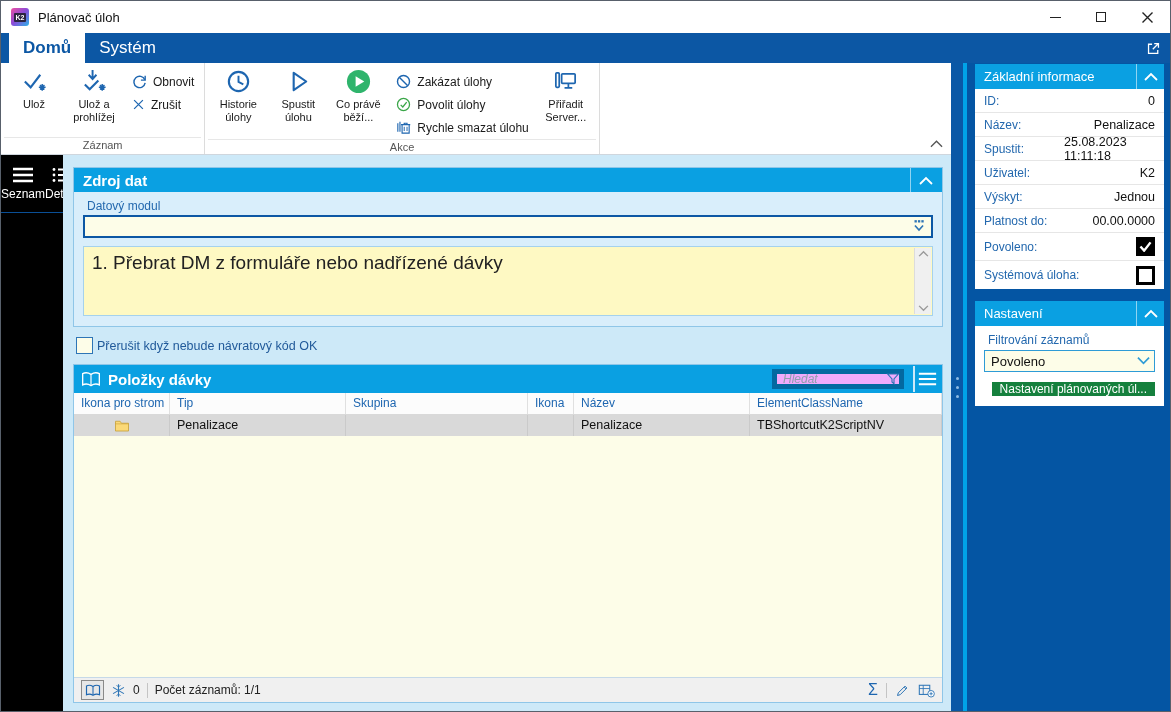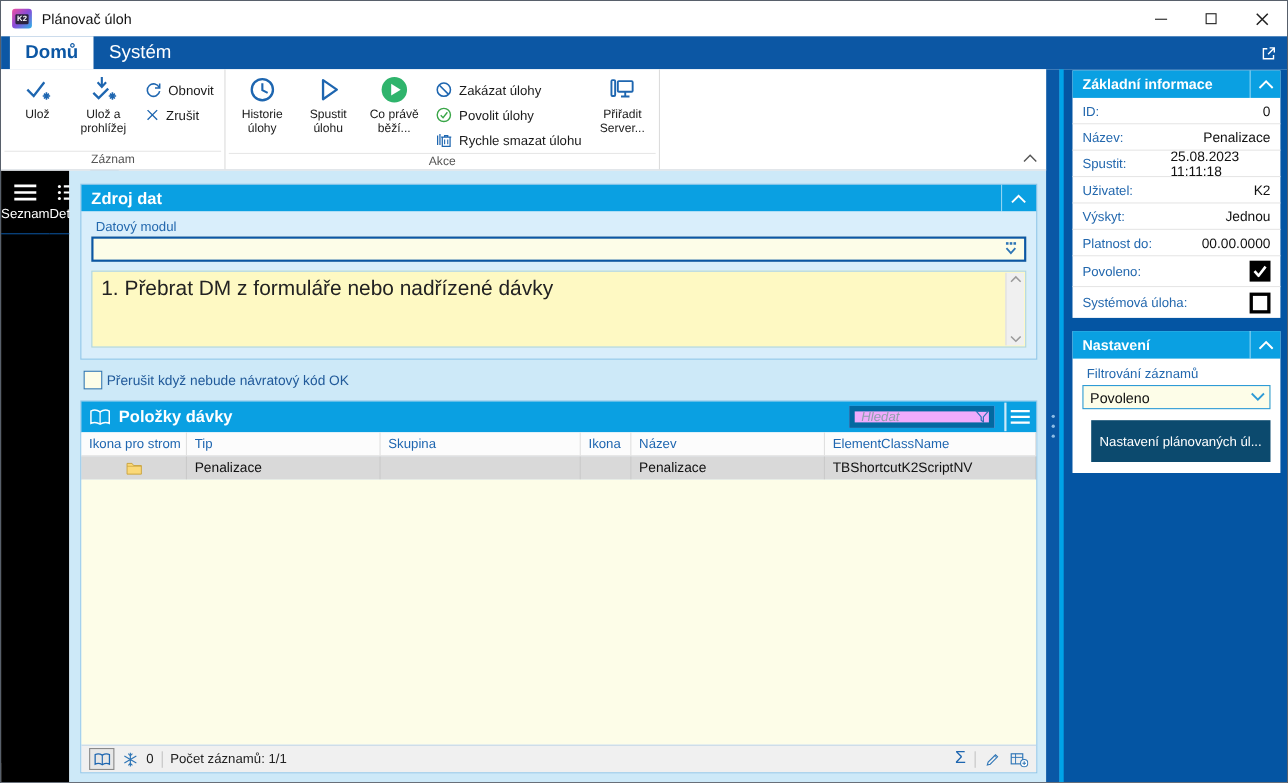--- a/index.html
+++ b/index.html
@@ -92,34 +92,34 @@
   .foot-right { margin-left:auto; display:flex; align-items:center; gap:8px; }
   .sigma { color:#1E66B0; font-size:16px; line-height:16px; }
 
   
   .splitter { width:12px; background:#0A58A6; display:flex; flex-direction:column; align-items:center; justify-content:center; gap:6px; flex:0 0 auto; }
   .splitter .dot { width:3px; height:3px; background:#8FBCE4; border-radius:50%; }
   .rpanel { flex:1; background:#0455A3; border-left:4px solid #00A3E8; padding:1px 6px 0 8px; display:flex; flex-direction:column; min-width:0; }
   .card { background:#fff; display:flex; flex-direction:column; flex:0 0 auto; }
   .card + .card { margin-top:12px; }
   .card-header { height:25px; background:#0AA0E2; display:flex; align-items:center; padding:0 0 0 9px; }
-  .card-title { color:#fff; font-weight:bold; font-size:13px; }
+  .card-title { color:#fff; font-weight:normal; font-size:13px; }
   .card-chevron { margin-left:auto; width:28px; height:100%; display:flex; align-items:center; justify-content:center; border-left:1px solid rgba(255,255,255,.55); }
   .info-row { height:24px; display:flex; align-items:center; padding:0 9px; border-bottom:1px solid #e6e6e6;gap:40px; }
   .info-label { color:#2368AE; font-size:12px; }
   .info-value { margin-left:auto; color:#111; font-size:12.5px; }
   .info-row.tall { height:28px; }
   .bw-check { width:19px; height:19px; background:#000; margin-left:auto; display:flex; align-items:center; justify-content:center; }
   .bw-uncheck { width:19px; height:19px; background:#fff; border:3px solid #000; margin-left:auto; }
 
   .nast-body { padding:7px 9px 10px 9px; }
   .select-box { height:22px; background:#FDFDE8; border:1px solid #2E9BD6; display:flex; align-items:center; padding:0 4px 0 6px; margin:3px 0 10px 0; }
   .select-text { font-size:13px; color:#111; }
   .select-chevron { margin-left:auto; }
-  .blue-btn { margin-left:auto; display:block; background:#0c4a6e; color:#fff; border:none; font-size:12px; padding:12px 8px; font-family:"Liberation Sans",sans-serif; }
+  .blue-btn { margin-left:auto; display:block; background:#15803d; color:#fff; border:none; font-size:12px; padding:0 8px; font-family:"Liberation Sans",sans-serif; }
   .btn-row { display:flex; }
 </style>
 </head>
 <body>
 
 <div class="window">
 
   <div class="titlebar">
     <div class="app-logo">
         <span class="k2box">K2</span>

